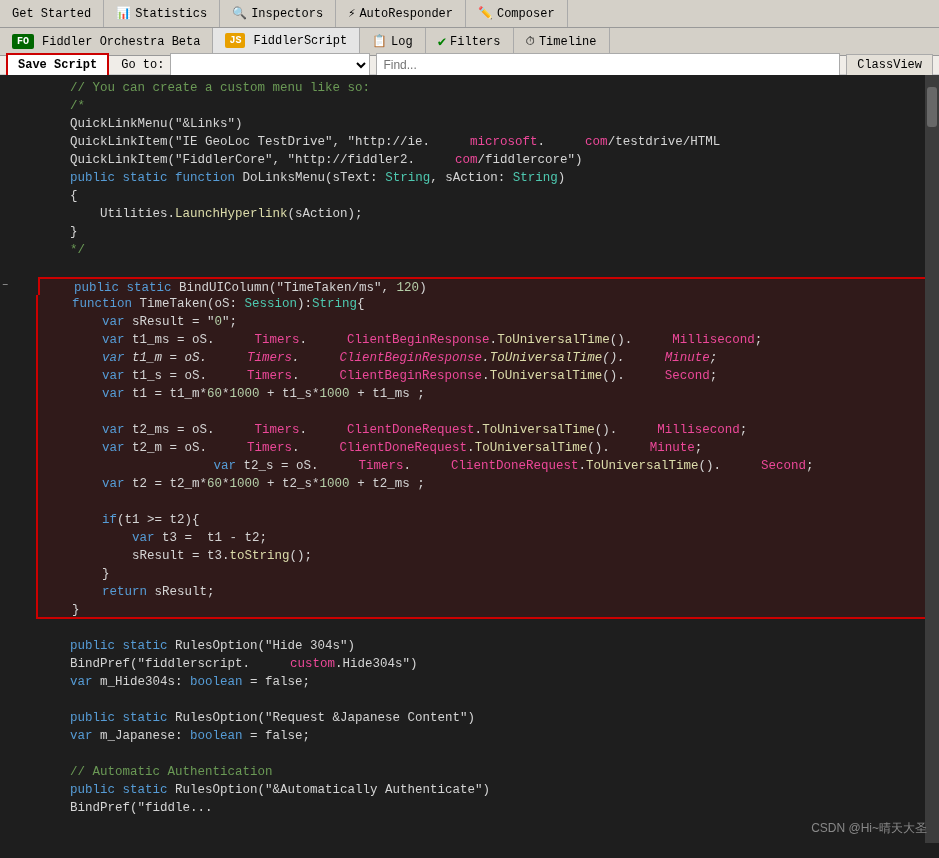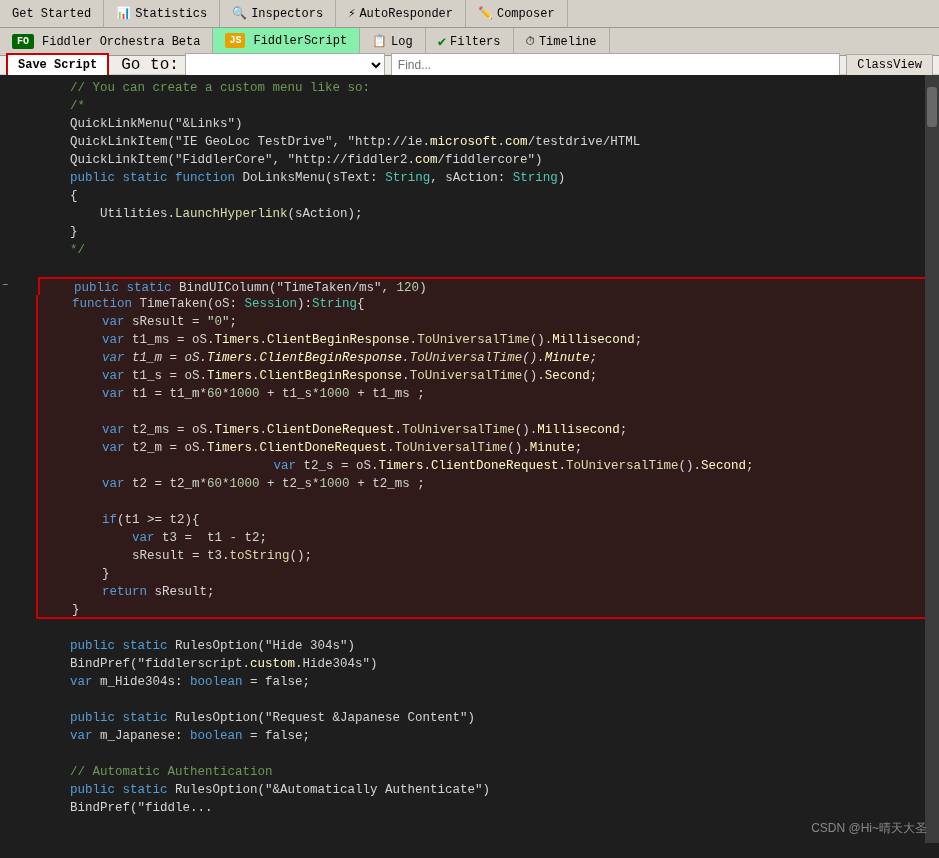--- a/index.html
+++ b/index.html
@@ -47,21 +47,21 @@
       padding: 0 12px;
       font-size: 12px;
       color: #000;
       border-right: 1px solid #aaa;
       cursor: pointer;
       background: #d4d0c8;
       white-space: nowrap;
       gap: 4px;
     }
     .tab-second.active {
-      background: #86efac;
+      background: #e5e5e5;
       border-bottom: 2px solid #0369a1;
     }
     .tab-fo {
       background: #006600;
       color: #fff;
       padding: 2px 5px;
       font-size: 10px;
       font-weight: bold;
       border-radius: 2px;
       margin-right: 4px;
@@ -94,21 +94,21 @@
       background: #fff;
       border: 2px solid #cc0000;
       color: #000;
       padding: 3px 10px;
       font-size: 12px;
       font-weight: bold;
       cursor: pointer;
       font-family: inherit;
     }
     .toolbar-label {
-      font-size: 16px;
+      font-size: 12px;
       color: #000;
       margin-left: 6px;
     }
     .toolbar-select {
       height: 24px;
       font-size: 12px;
       border: 1px solid #aaa;
       background: #fff;
       padding: 0 4px;
       width: 200px;
@@ -196,21 +196,21 @@
       padding-left: 4px;
       color: #d4d4d4;
     }
 
     
     .kw { color: #569cd6; } 
     .fn { color: #dcdcaa; } 
     .num { color: #b5cea8; } 
     .cmt { color: #6a9955; } 
     .type { color: #4ec9b0; } 
-    .prop { color: #fef9c3; }
+    .prop { color: #ec4899; margin-left: 40px; }
 
     
     .watermark {
       position: absolute;
       bottom: 6px;
       right: 12px;
       color: #888;
       font-size: 12px;
       font-family: 'Microsoft YaHei', sans-serif;
     }

